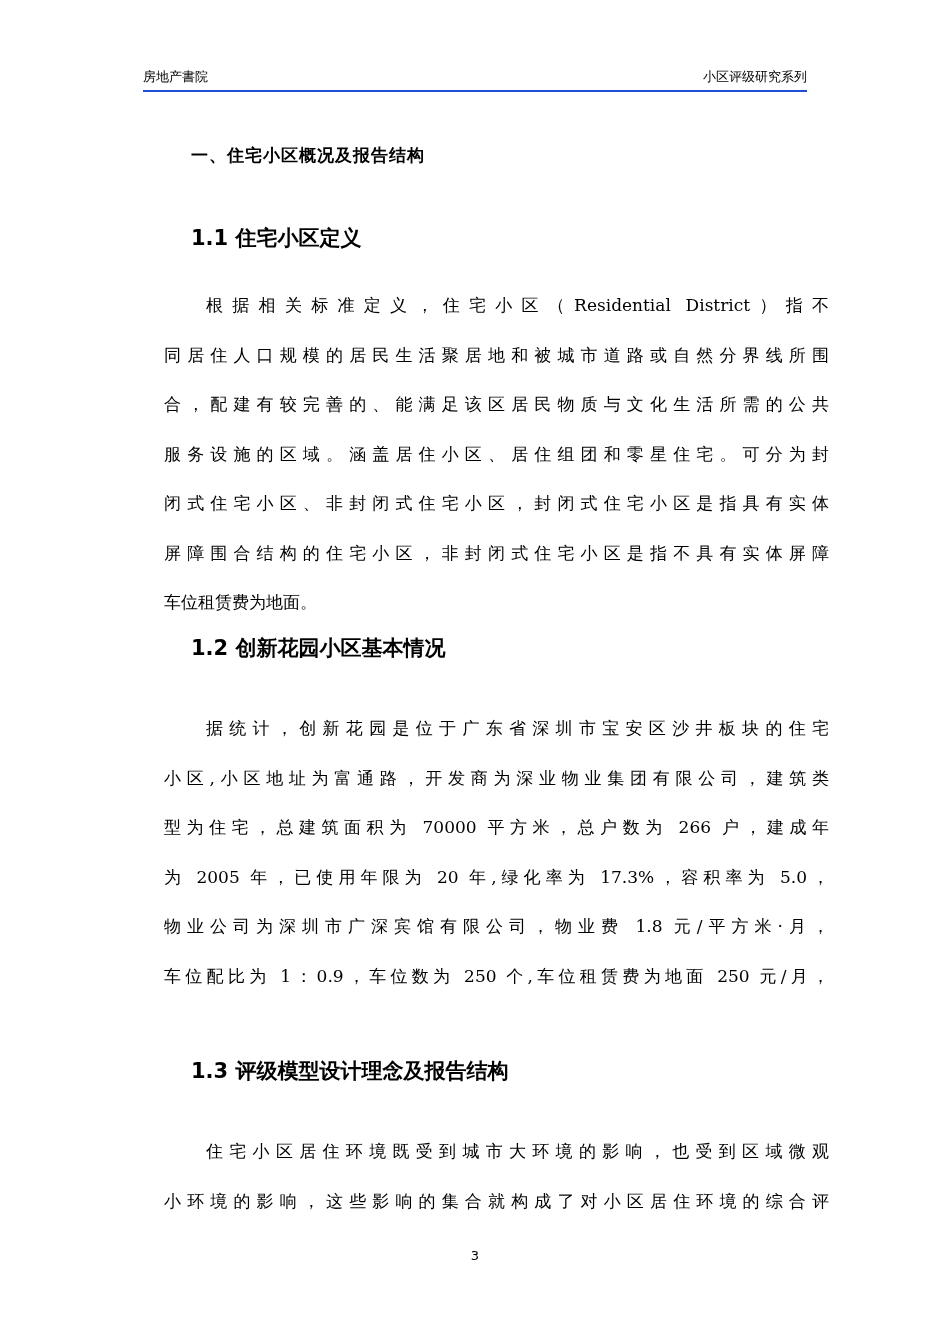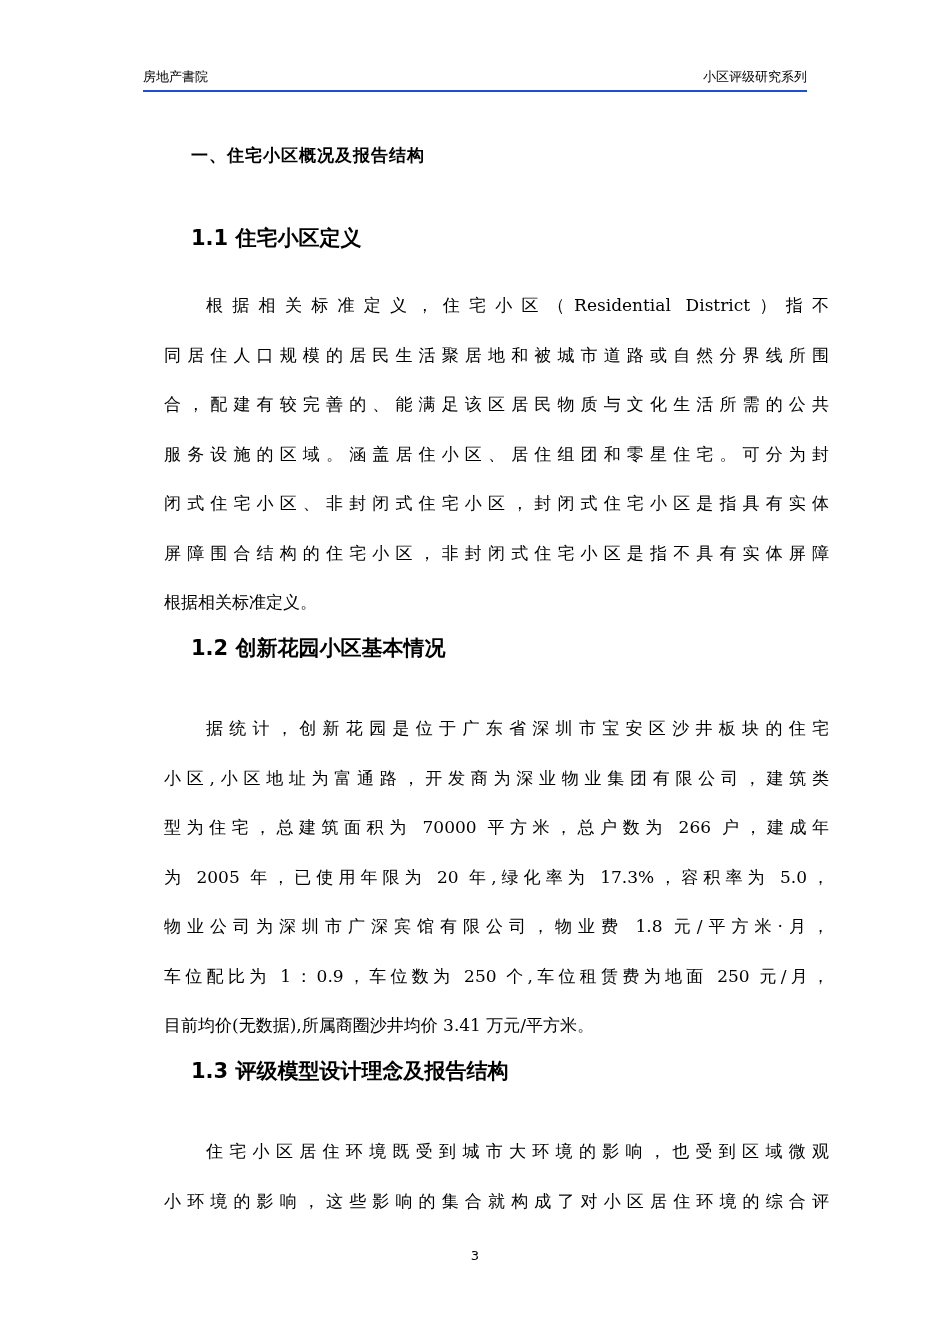--- a/index.html
+++ b/index.html
@@ -33,32 +33,31 @@
 <div class="h1">一、住宅小区概况及报告结构</div>
 
 <div class="h2" style="top:224px;">1.1 住宅小区定义</div>
 <div class="para" style="top:265px;">
   <span class="line indent">根据相关标准定义，住宅小区（Residential District）指不</span>
   <span class="line">同居住人口规模的居民生活聚居地和被城市道路或自然分界线所围</span>
   <span class="line">合，配建有较完善的、能满足该区居民物质与文化生活所需的公共</span>
   <span class="line">服务设施的区域。涵盖居住小区、居住组团和零星住宅。可分为封</span>
   <span class="line">闭式住宅小区、非封闭式住宅小区，封闭式住宅小区是指具有实体</span>
   <span class="line">屏障围合结构的住宅小区，非封闭式住宅小区是指不具有实体屏障</span>
-  <span class="line last">根据相关标准定义。</span>
+  <span class="line last">车位租赁费为地面。</span>
 </div>
 
 <div class="h2" style="top:634px;text-align:right;">1.2 创新花园小区基本情况</div>
 <div class="para" style="top:688px;">
   <span class="line indent">据统计，创新花园是位于广东省深圳市宝安区沙井板块的住宅</span>
   <span class="line">小区,小区地址为富通路，开发商为深业物业集团有限公司，建筑类</span>
   <span class="line">型为住宅，总建筑面积为 70000 平方米，总户数为 266 户，建成年</span>
   <span class="line">为 2005 年，已使用年限为 20 年,绿化率为 17.3%，容积率为 5.0，</span>
   <span class="line">物业公司为深圳市广深宾馆有限公司，物业费 1.8 元/平方米·月，</span>
   <span class="line">车位配比为 1：0.9，车位数为 250 个,车位租赁费为地面 250 元/月，</span>
-  <span class="line last">目前均价(无数据),所属商圈沙井均价 3.41 万元/平方米。</span>
 </div>
 
 <div class="h2" style="top:1057px;">1.3 评级模型设计理念及报告结构</div>
 <div class="para" style="top:1111px;">
   <span class="line indent">住宅小区居住环境既受到城市大环境的影响，也受到区域微观</span>
   <span class="line">小环境的影响，这些影响的集合就构成了对小区居住环境的综合评</span>
 </div>
 
 <div class="footer">3</div>
 

